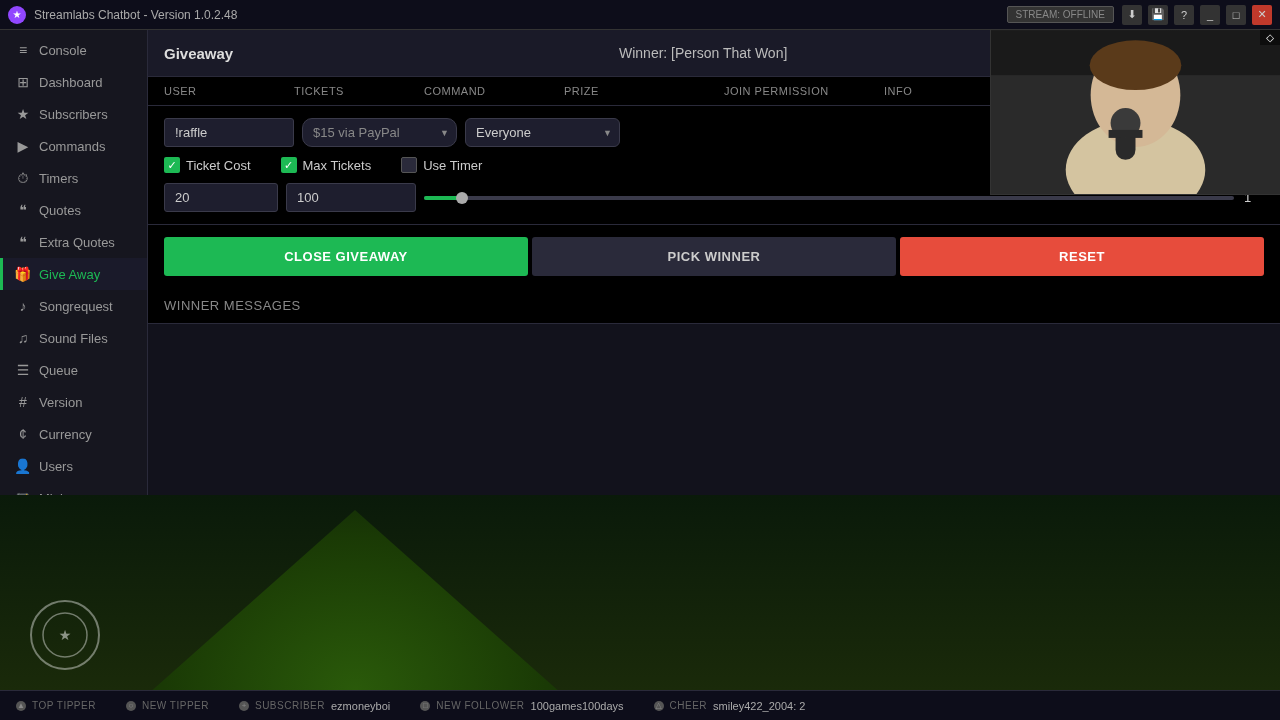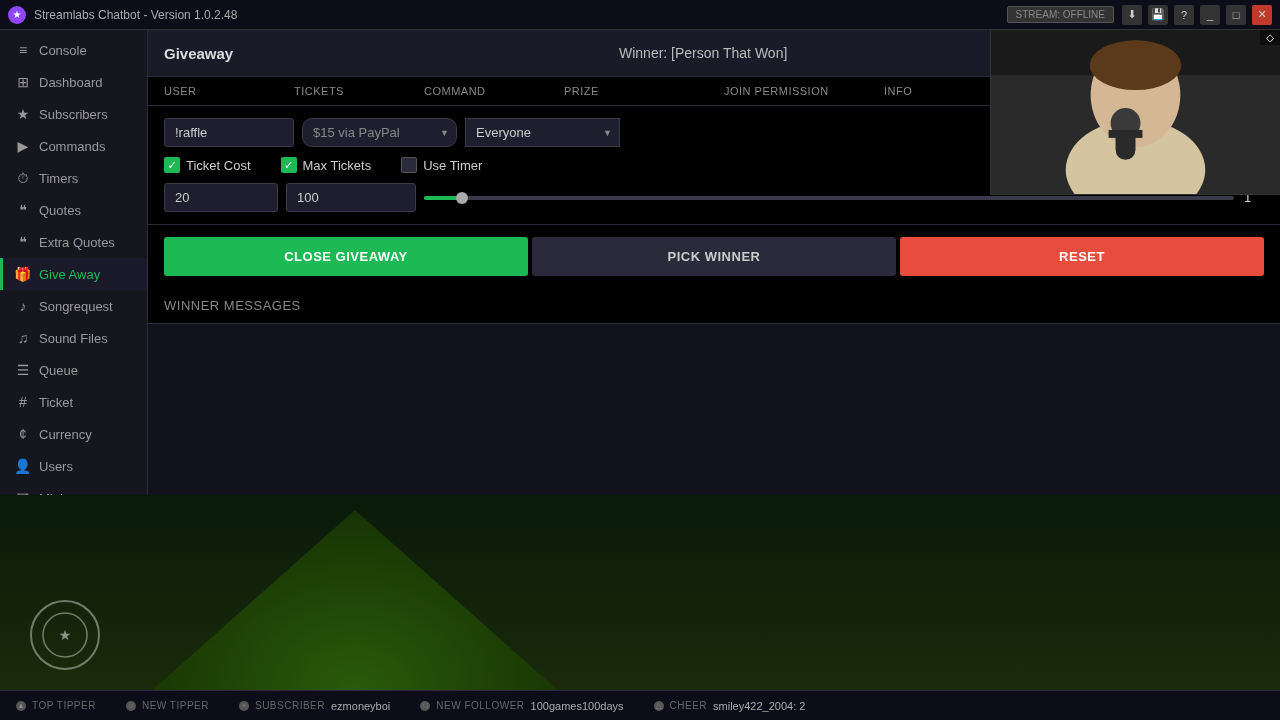--- a/index.html
+++ b/index.html
@@ -227,21 +227,21 @@
       font-size: 9px;
       color: #888;
       pointer-events: none;
     }
     .permission-select {
       background: #1e1e2e;
       border: 1px solid #3a3a4a;
       color: #ccc;
       padding: 6px 10px;
       font-size: 13px;
-      border-radius: 0;
+      border-radius: 6px;
       cursor: pointer;
       width: 155px;
       appearance: none;
     }
 
     .checkbox-row {
       display: flex;
       align-items: center;
       gap: 30px;
       margin-bottom: 10px;
@@ -522,21 +522,21 @@
     <div class="sidebar-item">
       <span class="sidebar-icon">♫</span>
       <span>Sound Files</span>
     </div>
     <div class="sidebar-item">
       <span class="sidebar-icon">☰</span>
       <span>Queue</span>
     </div>
     <div class="sidebar-item">
       <span class="sidebar-icon">#</span>
-      <span>Ticket</span>
+      <span>Version</span>
     </div>
     <div class="sidebar-item">
       <span class="sidebar-icon">¢</span>
       <span>Currency</span>
     </div>
     <div class="sidebar-item">
       <span class="sidebar-icon">👤</span>
       <span>Users</span>
     </div>
     <div class="sidebar-item">

